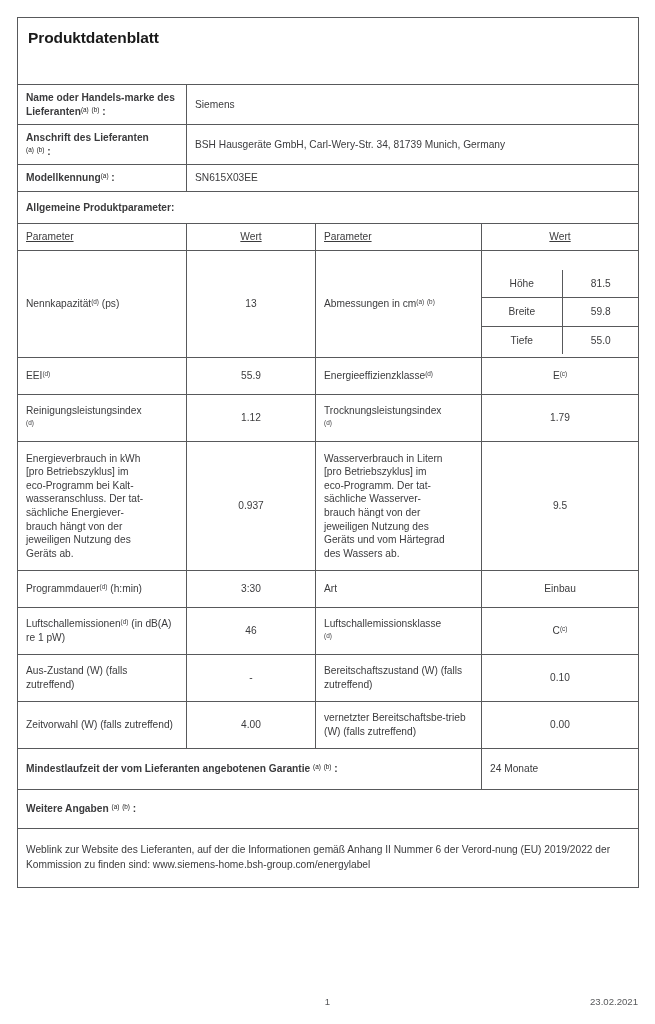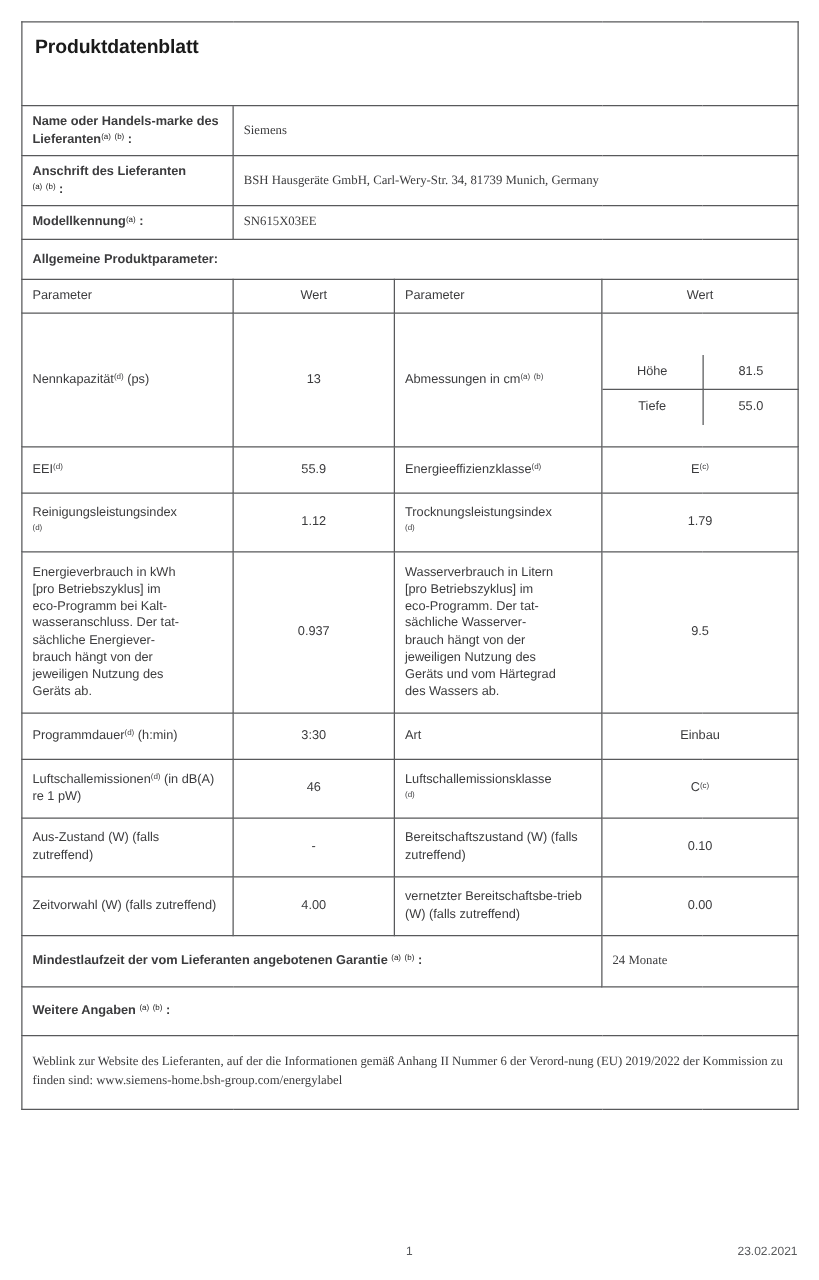--- a/index.html
+++ b/index.html
@@ -55,21 +55,20 @@
   }
   
   .lbl {
     font-weight: bold;
     color: #1a1a1a;
     font-size: 10.2px;
     line-height: 1.42;
   }
   .plain {
     color: #3b3b3d;
-    font-family: Liberation Serif, serif;
   }
   .ctr { text-align: center; }
   sup.mk {
     font-size: 6.4px;
     vertical-align: 0.42em;
     font-weight: normal;
     letter-spacing: 0;
     color: #3b3b3d;
   }
   .lbl sup.mk { color: #1a1a1a; }
@@ -88,21 +87,21 @@
     font-size: 10.2px;
     padding: 7px 4px;
     color: #3b3b3d;
   }
   table.dims tr:first-child td { border-top: none; }
   table.dims tr:last-child td { border-bottom: none; }
   table.dims td:first-child { border-left: none; }
   table.dims td:last-child { border-right: none; }
   td.nopad { padding: 0 !important; }
 
-  .hdr { color: #3b3b3d; }
+  .hdr { color: #3b3b3d; text-decoration: underline; }
   .multiline { white-space: pre-line; }
 
   
   .footer {
     position: absolute;
     left: 17px;
     top: 996px;
     width: 621px;
     font-size: 9.6px;
     color: #58595b;
@@ -188,20 +187,24 @@
         <td class="nopad" colspan="2">
           <table class="dims">
             <colgroup>
                   <col style="width:80px">
                   <col style="width:77px">
                 </colgroup>
             <tbody>
                   <tr>
               <td>Höhe</td>
               <td>81.5</td>
+            </tr>
+            <tr>
+              <td>Breite</td>
+              <td>59.8</td>
             </tr>
             <tr>
               <td>Tiefe</td>
               <td>55.0</td>
             </tr>
           </tbody>
               </table>
         </td>
       </tr>
 

